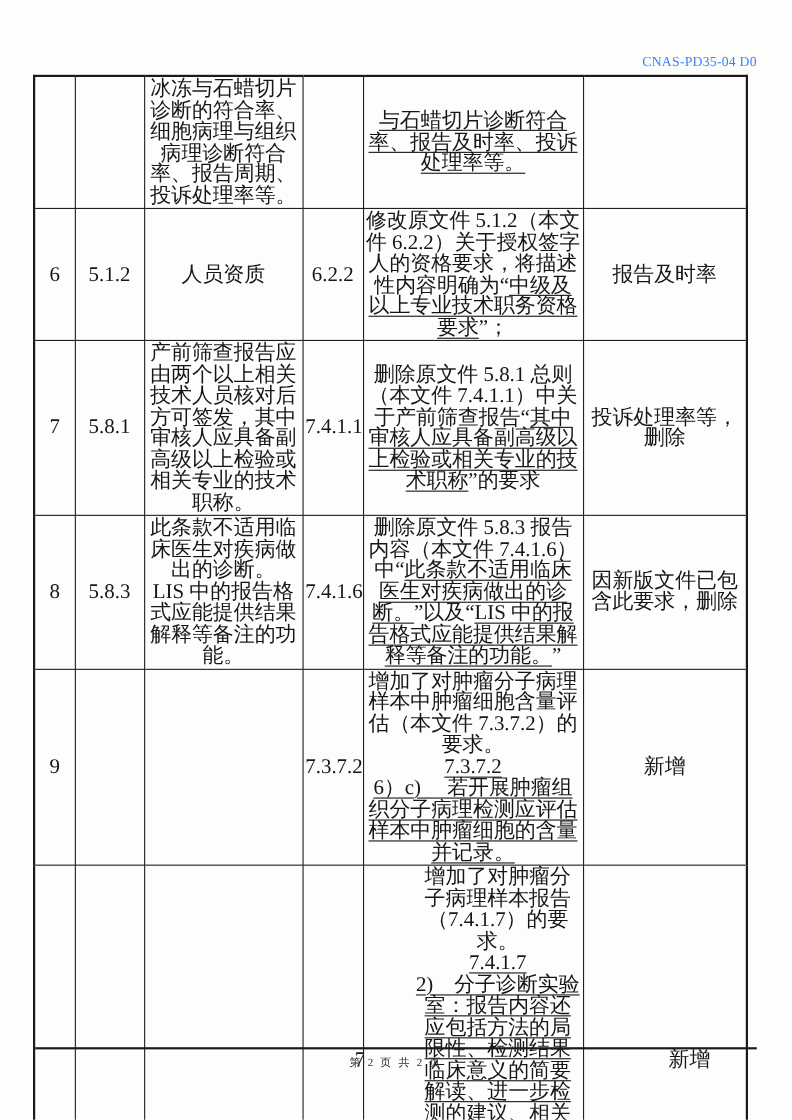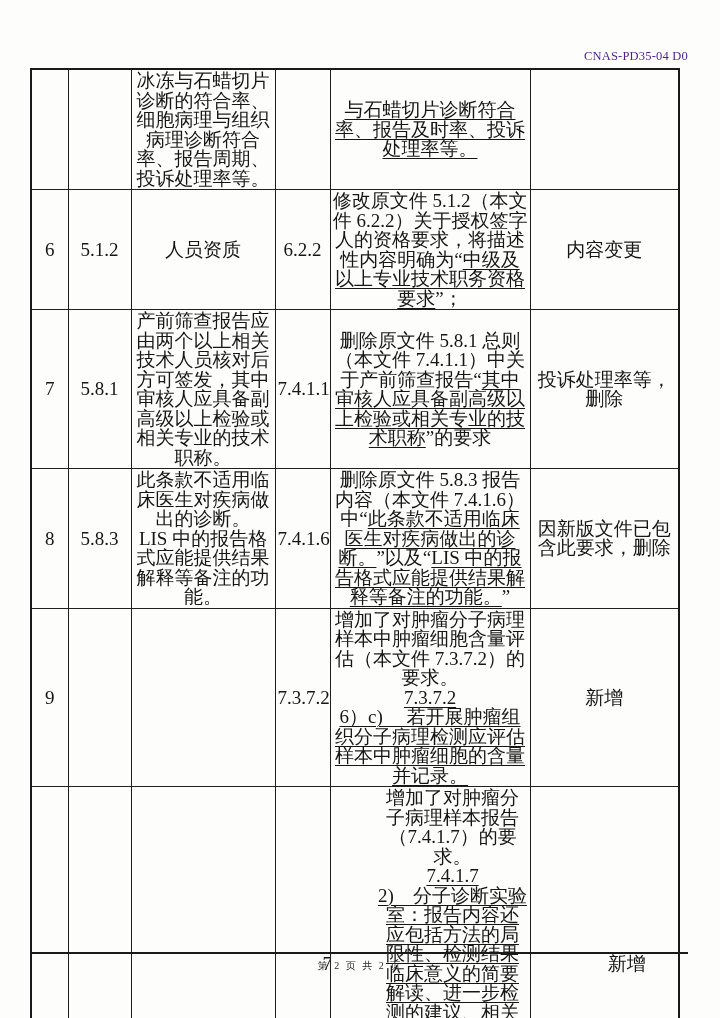--- a/index.html
+++ b/index.html
@@ -11,21 +11,21 @@
     position: relative;
     overflow: hidden;
   }
   .page { position: absolute; inset: 0; }
 
   .doc-code {
     position: absolute;
     top: 49px; right: 32px;
     font-size: 12.5px;
     letter-spacing: 0.2px;
-    color: #4c1d95;
+    color: #3b82f6;
   }
 
   table.change-table {
     position: absolute;
     left: 30px; top: 68px;
     width: 648px;
     border-collapse: collapse;
     table-layout: fixed;
     font-size: 19px;
     line-height: 19.5px;
@@ -107,21 +107,21 @@
     <tr data-name="table-row" style="height:71px;">
       <td data-name="row-number-cell">6</td>
       <td data-name="original-clause-cell">5.1.2</td>
       <td data-name="original-content-cell" class="al-center">
             <div data-name="paragraph"><span>人员资质</span></div>
           </td>
       <td data-name="new-clause-cell">6.2.2</td>
       <td data-name="change-description-cell" class="al-center">
             <div data-name="paragraph"><span>修改原文件 5.1.2（本文件 6.2.2）关于授权签字人的资格要求，将描述性内容明确为“</span><u>中级及以上专业技术职务资格要求</u><span>”；</span></div>
           </td>
-      <td data-name="change-type-cell">内容变更</td>
+      <td data-name="change-type-cell">报告及时率</td>
     </tr>
 
     <tr data-name="table-row" style="height:115px;">
       <td data-name="row-number-cell">7</td>
       <td data-name="original-clause-cell">5.8.1</td>
       <td data-name="original-content-cell" class="al-center">
             <div data-name="paragraph"><span>产前筛查报告应由两个以上相关技术人员核对后方可签发，其中审核人应具备副高级以上检验或相关专业的技术职称。</span></div>
           </td>
       <td data-name="new-clause-cell">7.4.1.1</td>
       <td data-name="change-description-cell" class="al-center">

